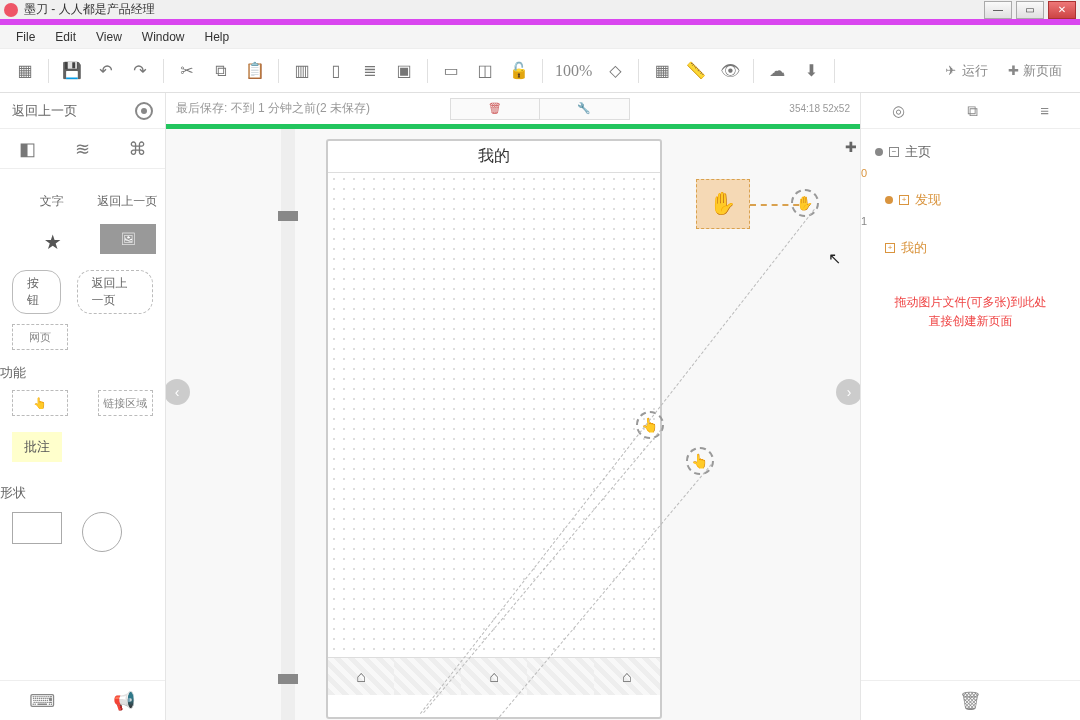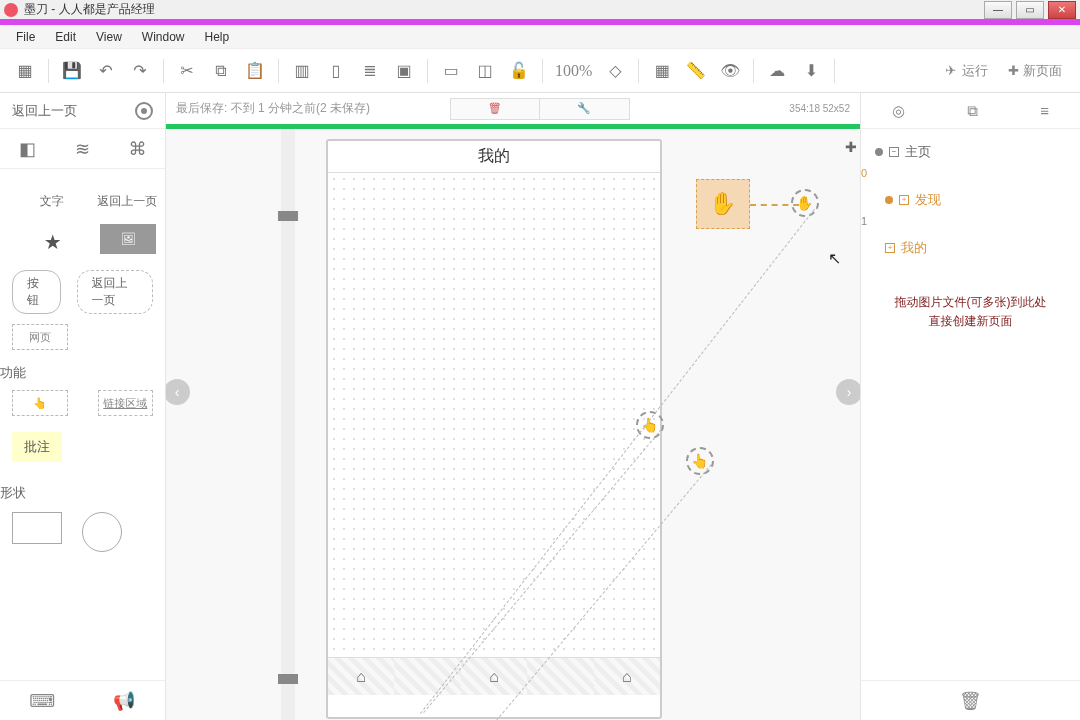--- a/index.html
+++ b/index.html
@@ -89,21 +89,21 @@
 .nav-arrow.right { right:-2px; top:250px; }
 
 .rightpanel { width:220px; background:#fff; border-left:1px solid #e5e5e5; display:flex; flex-direction:column; }
 .rp-head { height:36px; display:flex; align-items:center; justify-content:space-around; border-bottom:1px solid #eee; color:#888; font-size:15px;}
 .rp-body { flex:1; padding:8px 10px; position:relative; }
 .rp-item { display:flex; align-items:center; gap:6px; font-size:13px; color:#666; padding:6px 4px; }
 .rp-item.sel { color:#d9943e; }
 .rp-item .node-dot { width:8px; height:8px; border-radius:50%; background:#888; display:inline-block;}
 .rp-item.sel .node-dot { background:#d9943e;}
 .rp-item .boxicon { width:10px; height:10px; border:1px solid #888; display:inline-block; font-size:8px; line-height:8px; text-align:center;}
-.rp-hint { margin-top:30px; text-align:center; font-size:12px; color:#7f1d1d; line-height:1.6; padding:0 8px;}
+.rp-hint { margin-top:30px; text-align:center; font-size:12px; color:#ef4444; line-height:1.6; padding:0 8px;}
 .rp-sidenum { position:absolute; left:-10px; font-size:11px; color:#d9943e;}
 .rp-footer { height:40px; border-top:1px solid #eee; display:flex; align-items:center; justify-content:center; color:#888; font-size:18px;}
 .plus-node { position:absolute; left:-16px; top:10px; font-size:14px; color:#666;}
 
 .cursor { position:absolute; left:662px; top:120px; font-size:16px; color:#222; pointer-events:none;}
 </style>
 </head>
 <body>
 
 <div class="titlebar">
@@ -191,21 +191,21 @@
         <div class="lp-item imgbtn">🖼</div>
       </div>
       <div class="lp-btnwrap">
         <div class="lp-btn">按钮</div>
         <div class="lp-btn chat">返回上一页</div>
       </div>
       <div class="lp-dashed">网页</div>
       <div class="lp-sechead">功能</div>
       <div class="lp-row" style="justify-content:flex-start; padding:0 12px; gap:30px;">
         <div class="lp-dashed" style="margin-left:0;">👆</div>
-        <div class="lp-dashed" style="margin-left:0;text-decoration:underline;">链接区域</div>
+        <div class="lp-dashed" style="margin-left:0;">链接区域</div>
       </div>
       <div>
         <span class="lp-annot">批注</span>
       </div>
       <div class="lp-sechead">形状</div>
       <div class="lp-shape-row">
         <div class="lp-rect"></div>
         <div class="lp-circ"></div>
       </div>
     </div>

